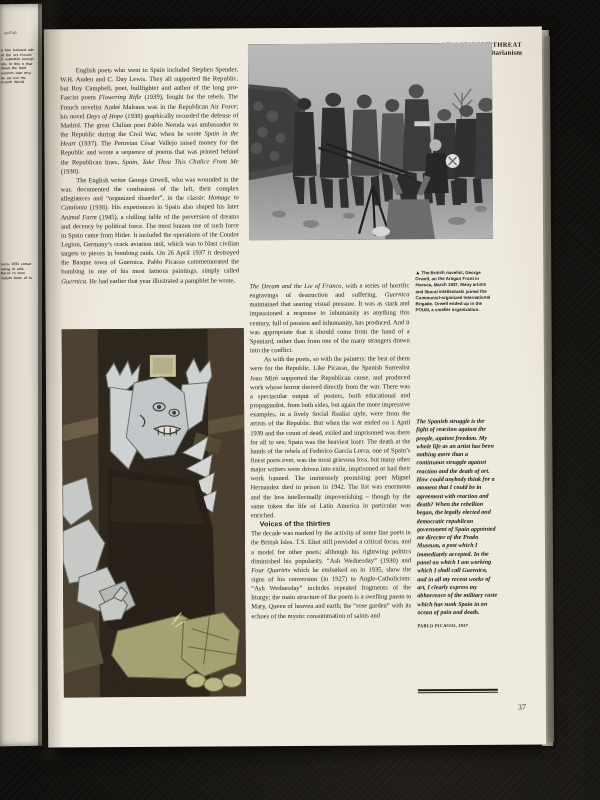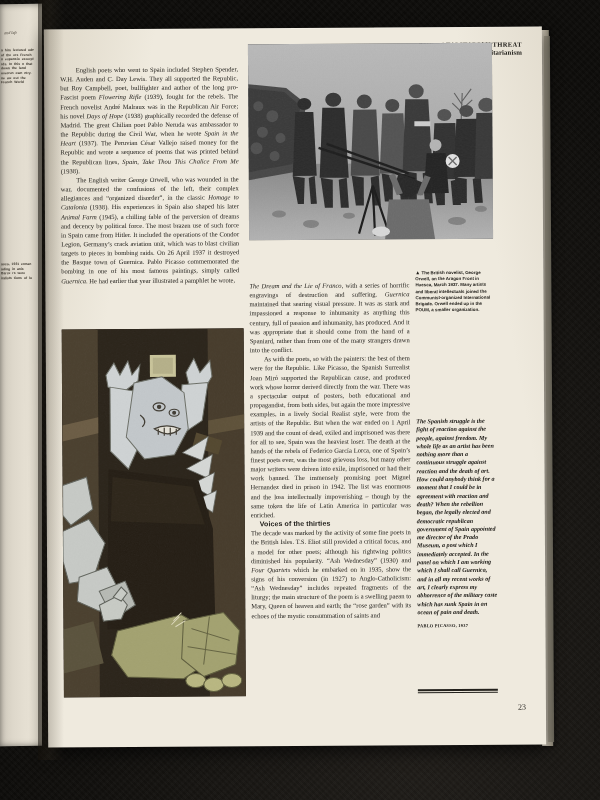--- a/index.html
+++ b/index.html
@@ -354,19 +354,19 @@
       <div id="quote">
         <div>The Spanish struggle is the fight of reaction against the people, against freedom. My whole life as an artist has been nothing more than a continuous struggle against reaction and the death of art. How could anybody think for a moment that I could be in agreement with reaction and death? When the rebellion began, the legally elected and democratic republican government of Spain appointed me director of the Prado Museum, a post which I immediately accepted. In the panel on which I am working which I shall call Guernica, and in all my recent works of art, I clearly express my abhorrence of the military caste which has sunk Spain in an ocean of pain and death.</div>
         <div class="attrib">PABLO PICASSO, 1937</div>
       </div>
 
       <div id="rule">
         <div class="r1"></div>
         <div class="r2"></div>
       </div>
 
-      <div id="folio">23</div>
+      <div id="folio">37</div>
 
     </div>
   </div>
 
   <div id="gutter"></div>
 </div>
 
 </body></html>

